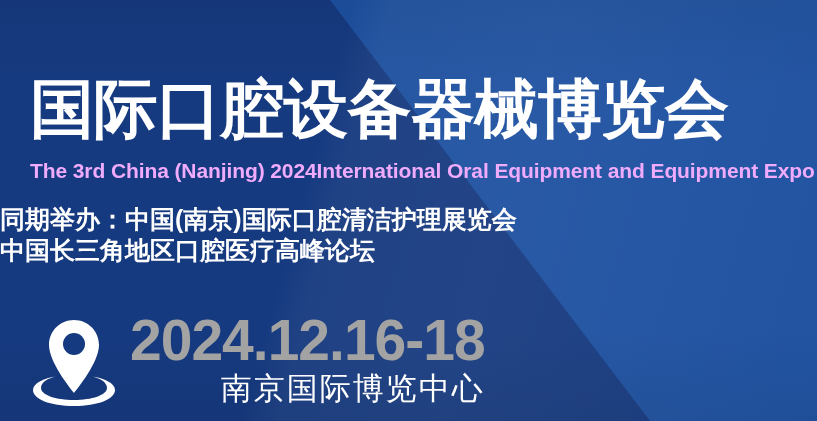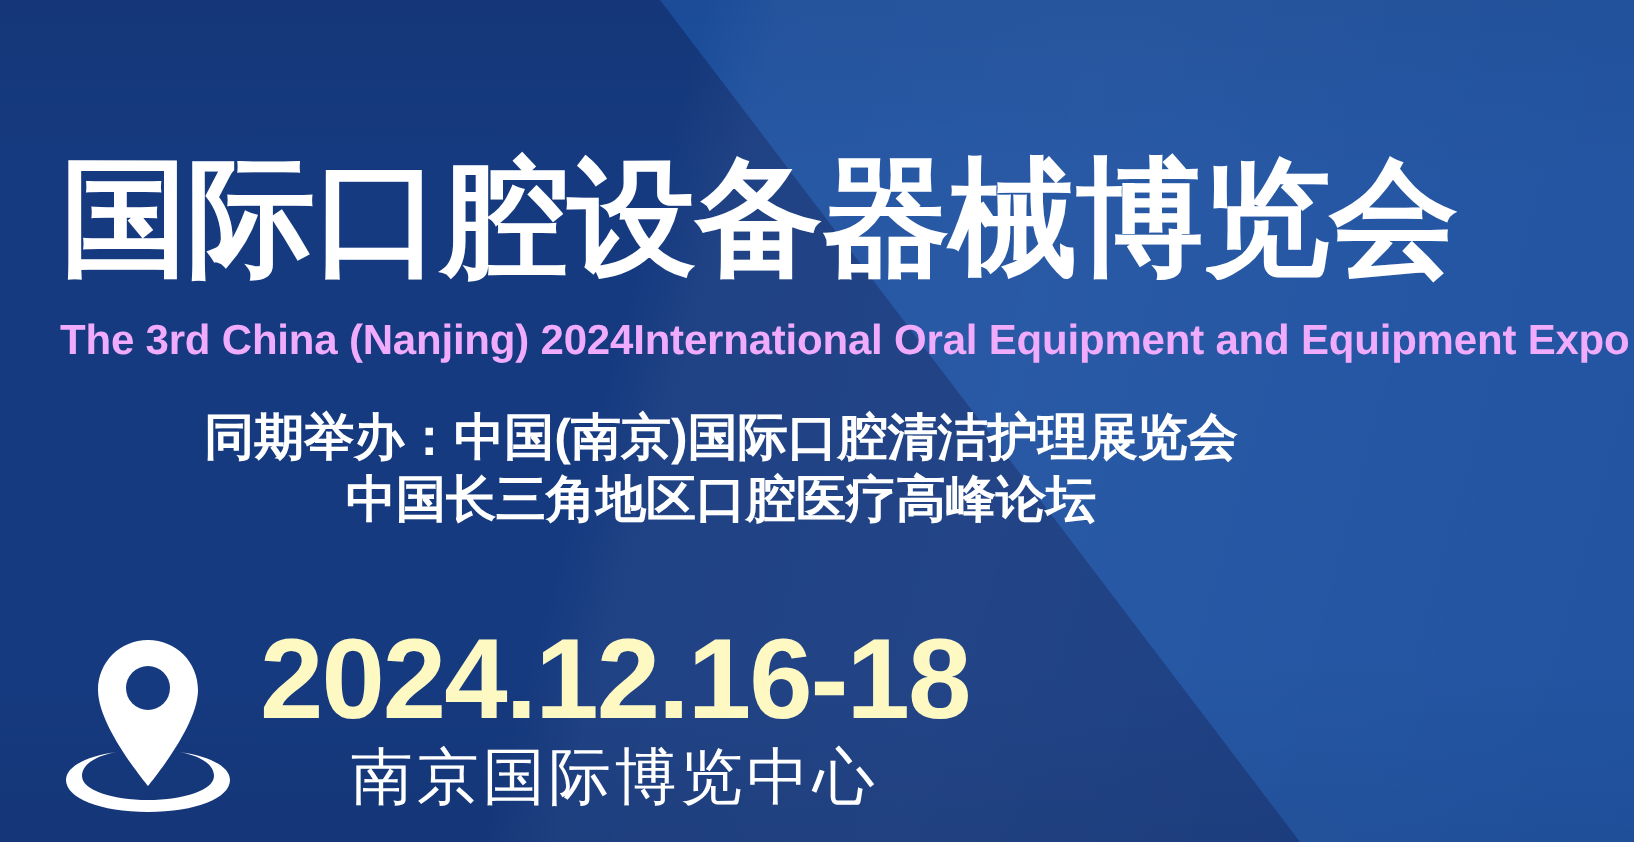--- a/index.html
+++ b/index.html
@@ -75,21 +75,21 @@
     color: #f0abfc;
     white-space: nowrap;
     letter-spacing: -0.1px;
   }
 
   .concurrent {
     position: absolute;
     left: 0;
     right: 96px;
     top: 204px;
-    text-align: center;
+    text-align: left;
     color: #ffffff;
   }
   .concurrent .cline {
     font-size: 25px;
     line-height: 31px;
     font-weight: 700;
     letter-spacing: 0px;
     white-space: nowrap;
   }
 
@@ -109,31 +109,31 @@
   }
   .date-text-wrap {
     margin-left: 12px;
     display: flex;
     flex-direction: column;
   }
   .date-main {
     font-size: 57px;
     line-height: 60px;
     font-weight: 700;
-    color: #fef9c3;
+    color: #a3a3a3;
     letter-spacing: -1px;
     white-space: nowrap;
   }
   .venue {
     margin-top: 1px;
     font-size: 31px;
     line-height: 36px;
     font-weight: 400;
     color: #ffffff;
-    text-align: center;
+    text-align: right;
     letter-spacing: 2px;
     white-space: nowrap;
   }
 
   
   .logo-mark {
     position: absolute;
     right: 2px;
     top: 14px;
     width: 150px;

